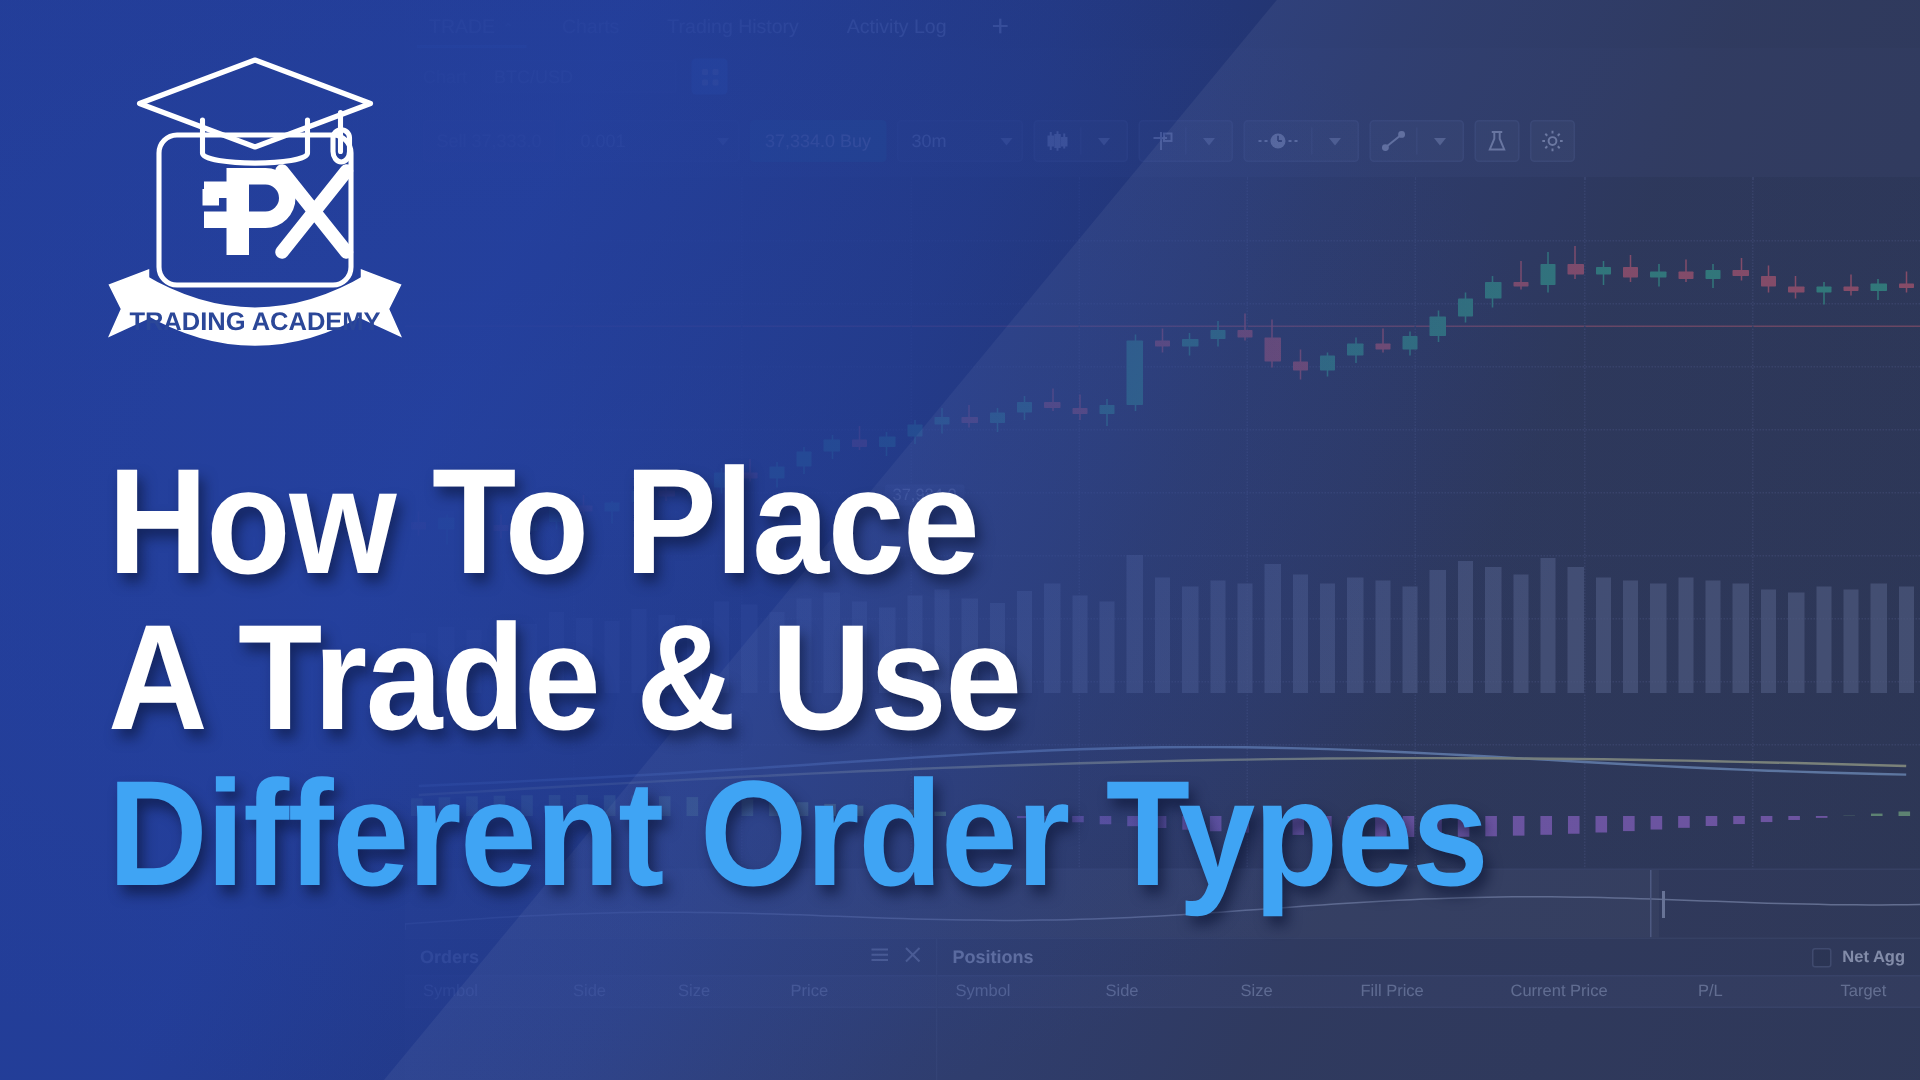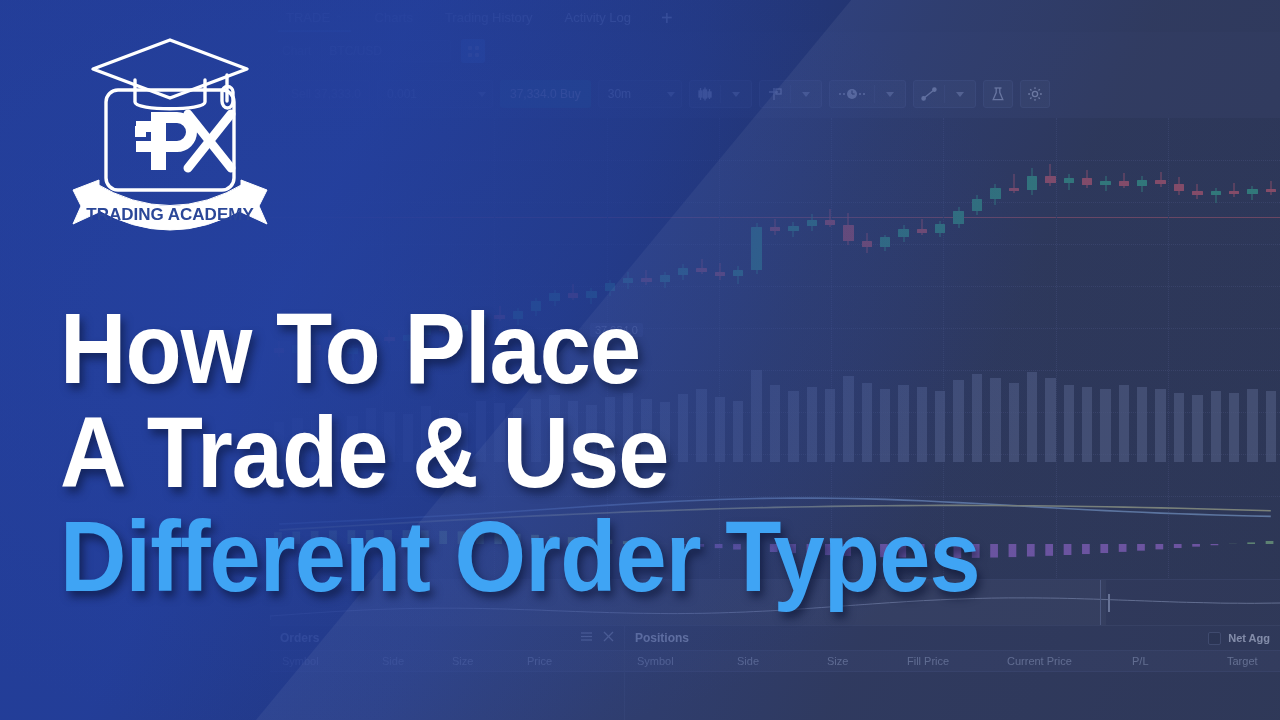--- a/index.html
+++ b/index.html
@@ -160,21 +160,21 @@
   #vig {
     position:absolute; inset:0;
     background:radial-gradient(ellipse 75% 85% at 30% 45%, rgba(40,72,175,0.30) 0%, rgba(22,38,92,0.0) 70%);
   }
 
   
   #logo { position:absolute; left:55px; top:28px; width:230px; height:225px; }
 
   
   #headline {
-    position:absolute; left:60px; top:296px; width:1180px;
+    position:absolute; left:72px; top:296px; width:1180px;
   }
   .hl {
     font-family:"Liberation Sans Narrow","Liberation Sans", sans-serif;
     font-weight:bold;
     font-size:100px;
     line-height:104px;
     letter-spacing:-1px;
     color:#ffffff;
     text-shadow:4px 6px 9px rgba(8,16,48,0.55);
     white-space:nowrap;

